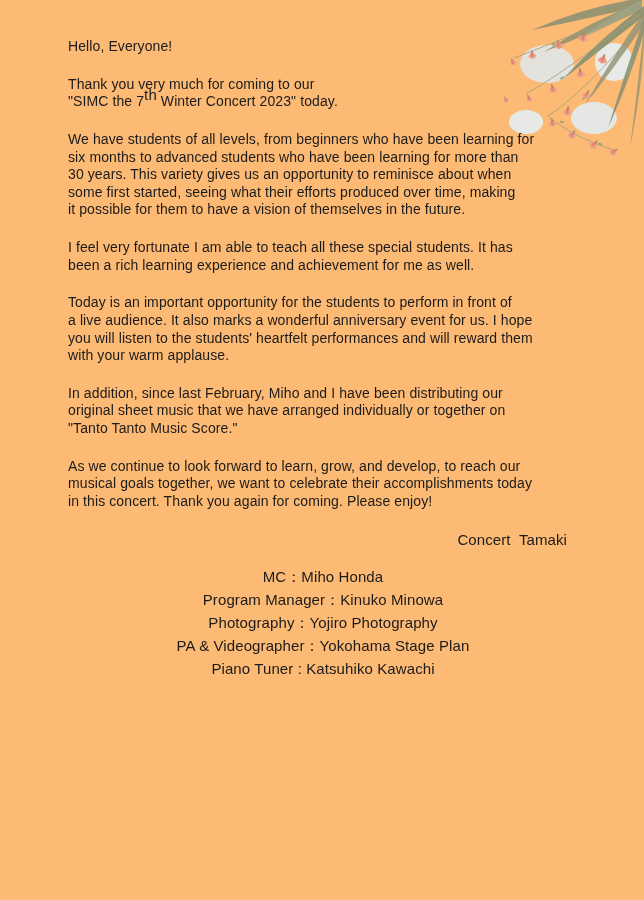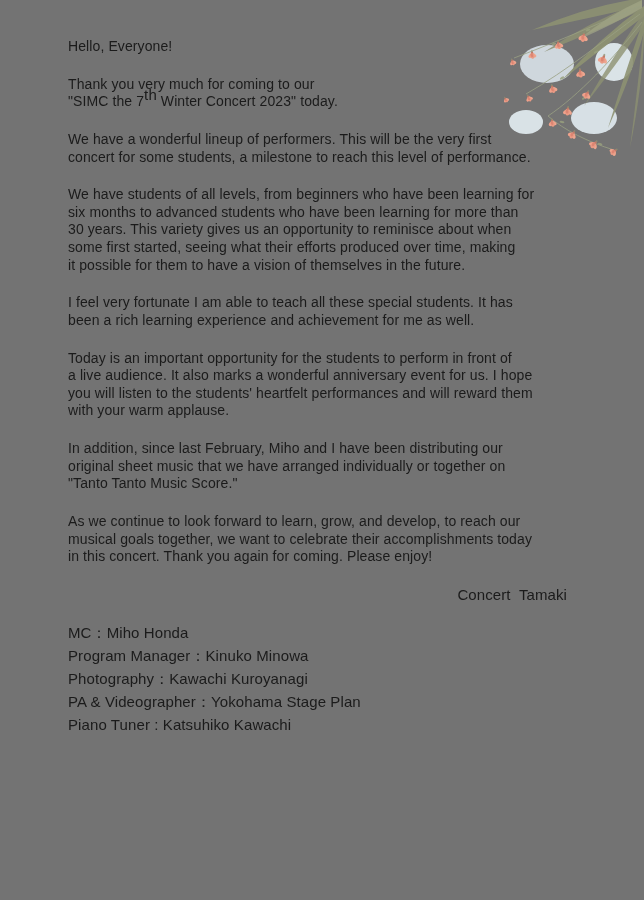--- a/index.html
+++ b/index.html
@@ -2,21 +2,21 @@
 <html><head>
 <meta charset="utf-8">
 <style>
   * { margin: 0; padding: 0; box-sizing: border-box; }
   html, body { background: #cfd8dd; }
   .page {
     position: relative;
     width: 644px;
     height: 900px;
     margin: 0 auto;
-    background: #737373;
+    background: #fdba74;
     overflow: hidden;
     font-family: "Liberation Sans", sans-serif;
     color: #1b1b1b;
   }
   .floral {
     position: absolute;
     top: 0;
     right: 0;
     width: 152px;
     height: 172px;
@@ -41,21 +41,21 @@
   }
   .signature {
     margin-top: 6px;
     text-align: right;
     padding-right: 11px;
     font-size: 15px;
     white-space: pre;
   }
   .credits {
     margin-top: 16px;
-    text-align: left;
+    text-align: center;
     font-size: 15px;
     line-height: 23px;
   }
   .credit-line { white-space: pre; }
 </style>
 </head>
 <body>
 
 <div class="page">
 
@@ -118,22 +118,20 @@
     <use href="#flower" transform="translate(124,150) rotate(52) scale(0.85)"></use>
     <use href="#flower" transform="translate(13,98) rotate(-30) scale(0.6)"></use>
   </svg>
 
   <div class="letter">
 
     <p class="para">Hello, Everyone!</p>
 
     <p class="para"><span>Thank you very much for coming to our</span><br><span>"SIMC the 7</span><sup>th</sup><span> Winter Concert 2023" today.</span></p>
 
-    <p class="para">We have a wonderful lineup of performers. This will be the very first
-concert for some students, a milestone to reach this level of performance.</p>
 
     <p class="para">We have students of all levels, from beginners who have been learning for
 six months to advanced students who have been learning for more than
 30 years. This variety gives us an opportunity to reminisce about when
 some first started, seeing what their efforts produced over time, making
 it possible for them to have a vision of themselves in the future.</p>
 
     <p class="para">I feel very fortunate I am able to teach all these special students. It has
 been a rich learning experience and achievement for me as well.</p>
 
@@ -149,19 +147,19 @@
 
     <p class="para">As we continue to look forward to learn, grow, and develop, to reach our
 musical goals together, we want to celebrate their accomplishments today
 in this concert. Thank you again for coming. Please enjoy!</p>
 
     <div class="signature">Concert  Tamaki</div>
 
     <div class="credits">
       <div class="credit-line">MC：Miho Honda</div>
       <div class="credit-line">Program Manager：Kinuko Minowa</div>
-      <div class="credit-line">Photography：Kawachi Kuroyanagi</div>
+      <div class="credit-line">Photography：Yojiro Photography</div>
       <div class="credit-line">PA &amp; Videographer：Yokohama Stage Plan</div>
       <div class="credit-line">Piano Tuner : Katsuhiko Kawachi</div>
     </div>
 
   </div>
 </div>
 
 </body></html>

